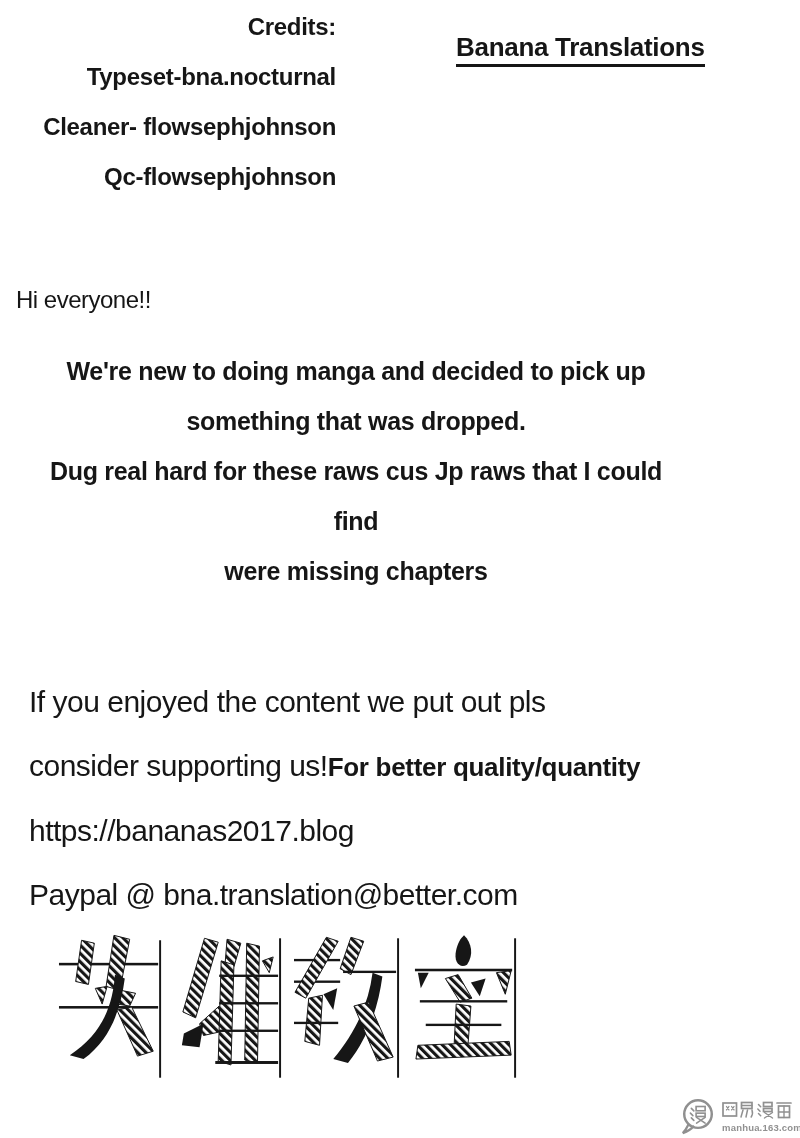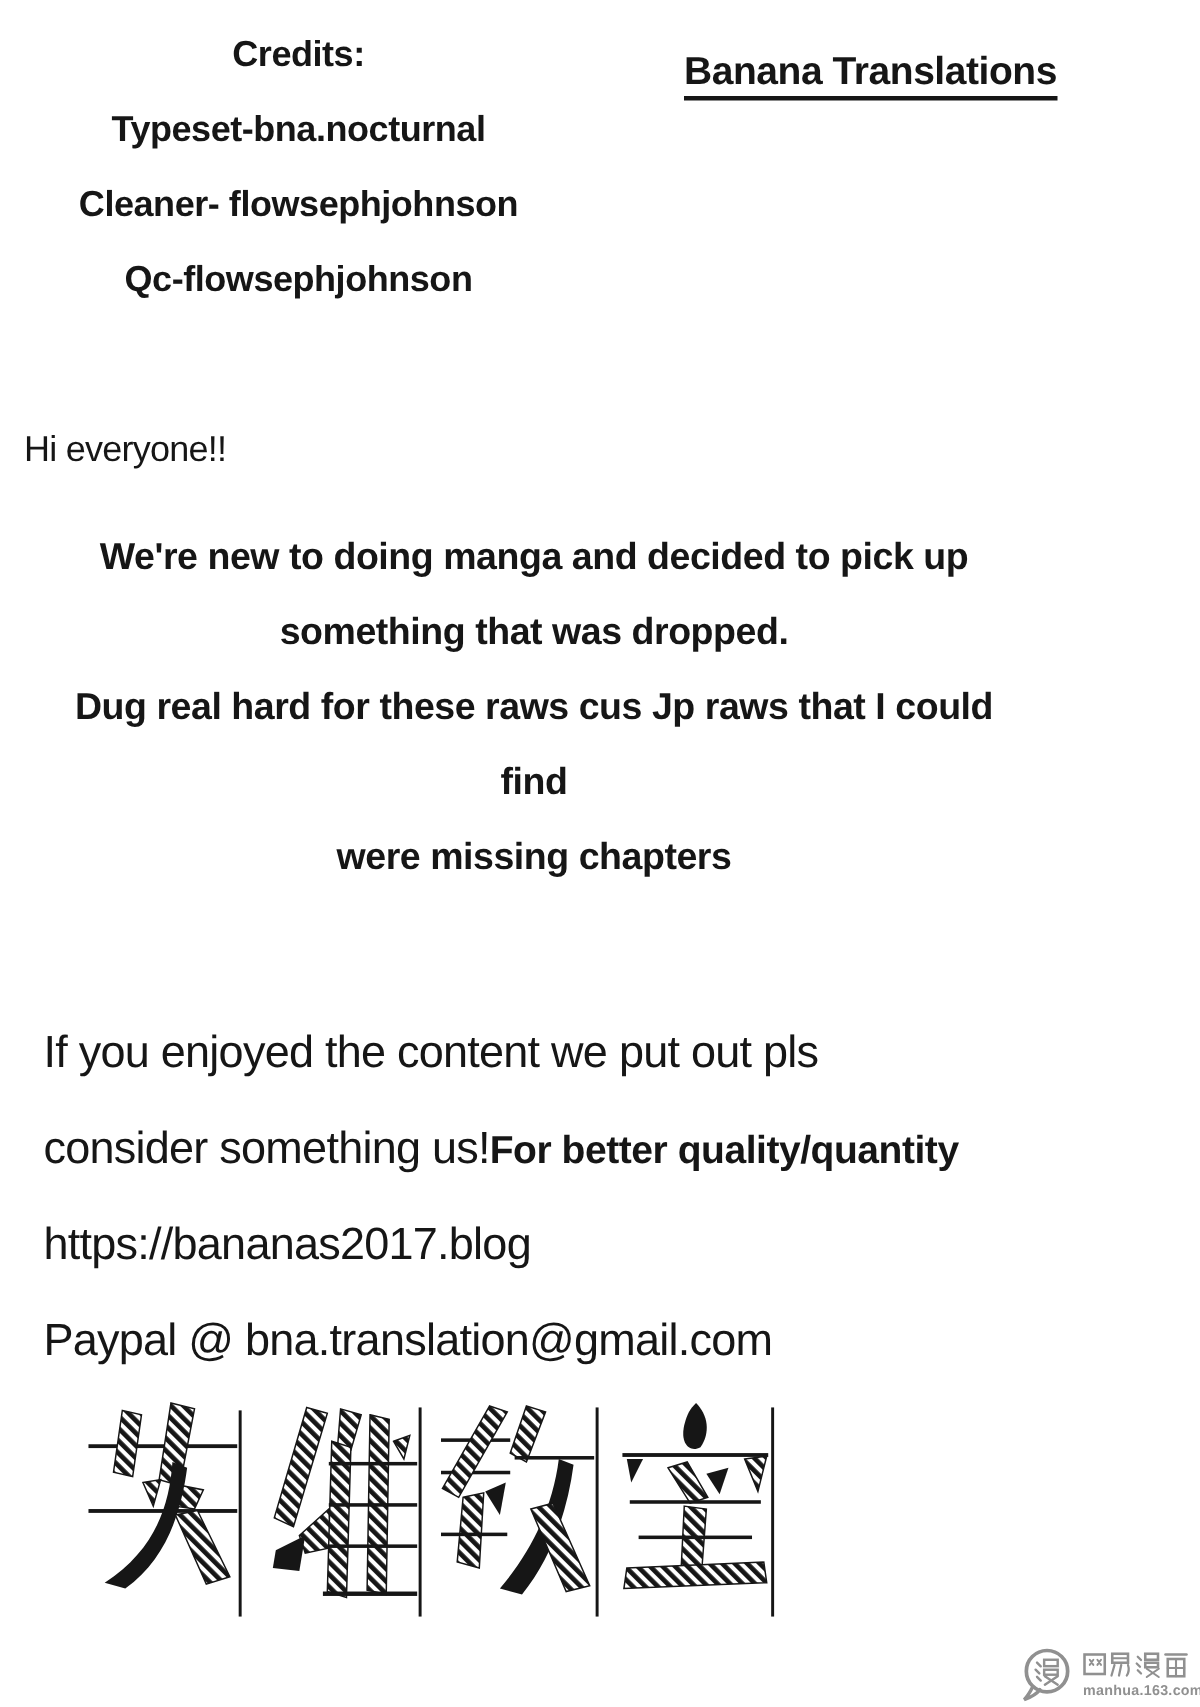--- a/index.html
+++ b/index.html
@@ -1,23 +1,22 @@
 <!DOCTYPE html>
 <html><head>
 <meta charset="utf-8">
 <style>
   * { margin:0; padding:0; box-sizing:border-box; }
   html,body { width:800px; height:1138px; background:#ffffff; overflow:hidden; }
   body { position:relative; font-family:"Liberation Sans", sans-serif; color:#161616; }
 
   .credits-block{
-    position:absolute; left:0; top:12px; width:336px;
-    text-align:center; font-weight:700; font-size:24px; line-height:50px;
+    position:absolute; left:0; top:2px; width:336px;
+    text-align:right; font-weight:700; font-size:24px; line-height:50px;
     letter-spacing:-0.3px;
-    margin-left:31px;
   }
   .group-name{
     position:absolute; left:456px; top:32px;
     font-size:26px; font-weight:700; letter-spacing:-0.3px;
     border-bottom:3px solid #161616; padding-bottom:1px;
   }
   .greeting{
     position:absolute; left:16px; top:286px;
     font-size:24px; font-weight:400; letter-spacing:-0.5px;
   }
@@ -76,24 +75,24 @@
 <div class="announcement">
   <div>We're new to doing manga and decided to pick up</div>
   <div>something that was dropped.</div>
   <div>Dug real hard for these raws cus Jp raws that I could find</div>
   <div>were missing chapters</div>
 </div>
 
 <div class="support">
   <div>If you enjoyed the content we put out pls</div>
   <div>
-    <span>consider something us!</span><span class="bold-note">For better quality/quantity</span>
+    <span>consider supporting us!</span><span class="bold-note">For better quality/quantity</span>
   </div>
   <div>https://bananas2017.blog</div>
-  <div>Paypal @ bna.translation@gmail.com</div>
+  <div>Paypal @ bna.translation@better.com</div>
 </div>
 
 <div class="logo" role="img" aria-label="英雄教室">
 
   <svg viewBox="0 0 110 152" aria-label="英">
     <rect x="1" y="30" width="101" height="2.6" fill="#161616"></rect>
     <polygon points="24,7 37,10 31,52 18,49" fill="url(#hatch)" stroke="#161616" stroke-width="1"></polygon>
     <polygon points="57,2 73,6 63,58 49,54" fill="url(#hatch)" stroke="#161616" stroke-width="1"></polygon>
     <rect x="1" y="74" width="101" height="2.6" fill="#161616"></rect>
     <polygon points="38,56 50,54 45,72" fill="url(#hatch)" stroke="#161616" stroke-width="1"></polygon>

